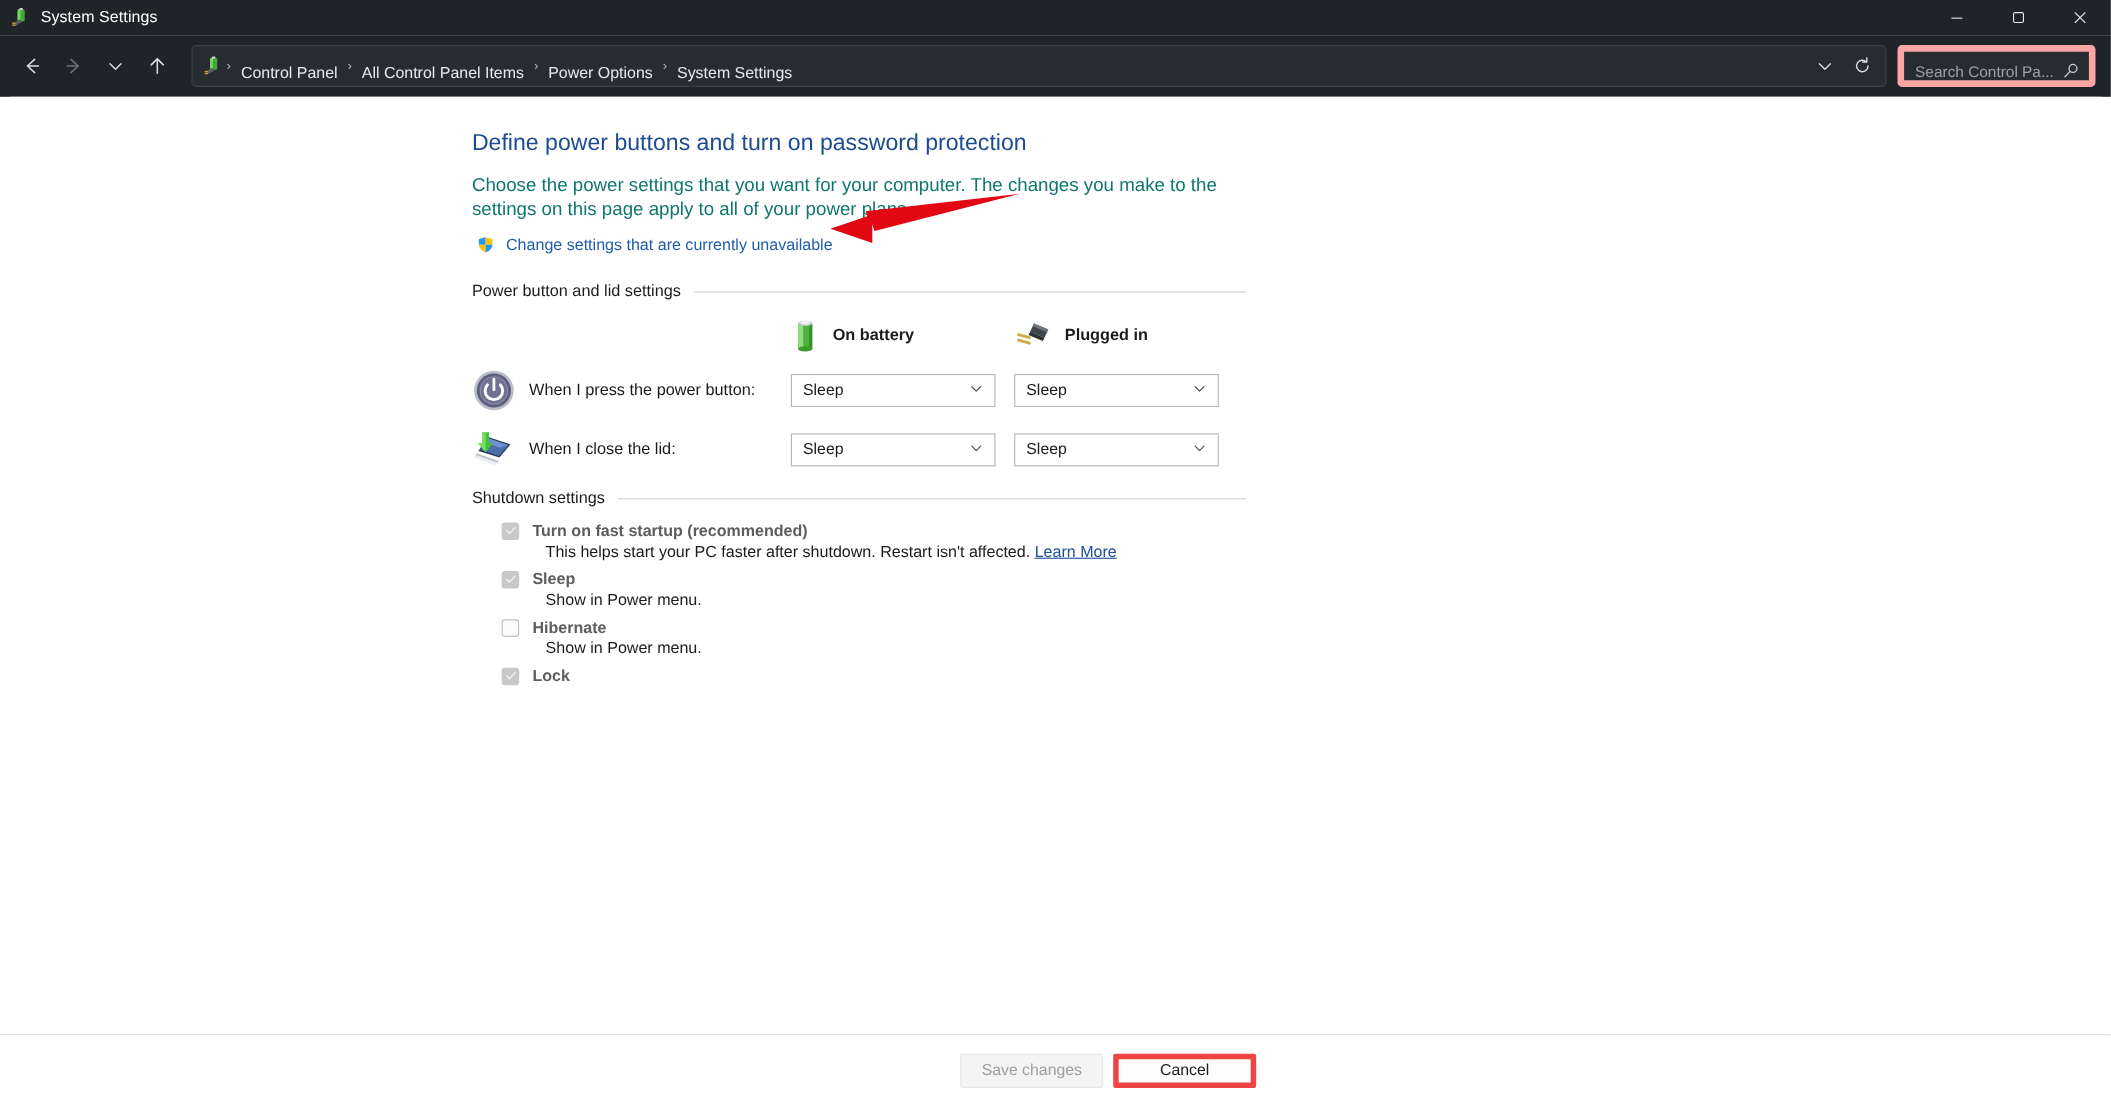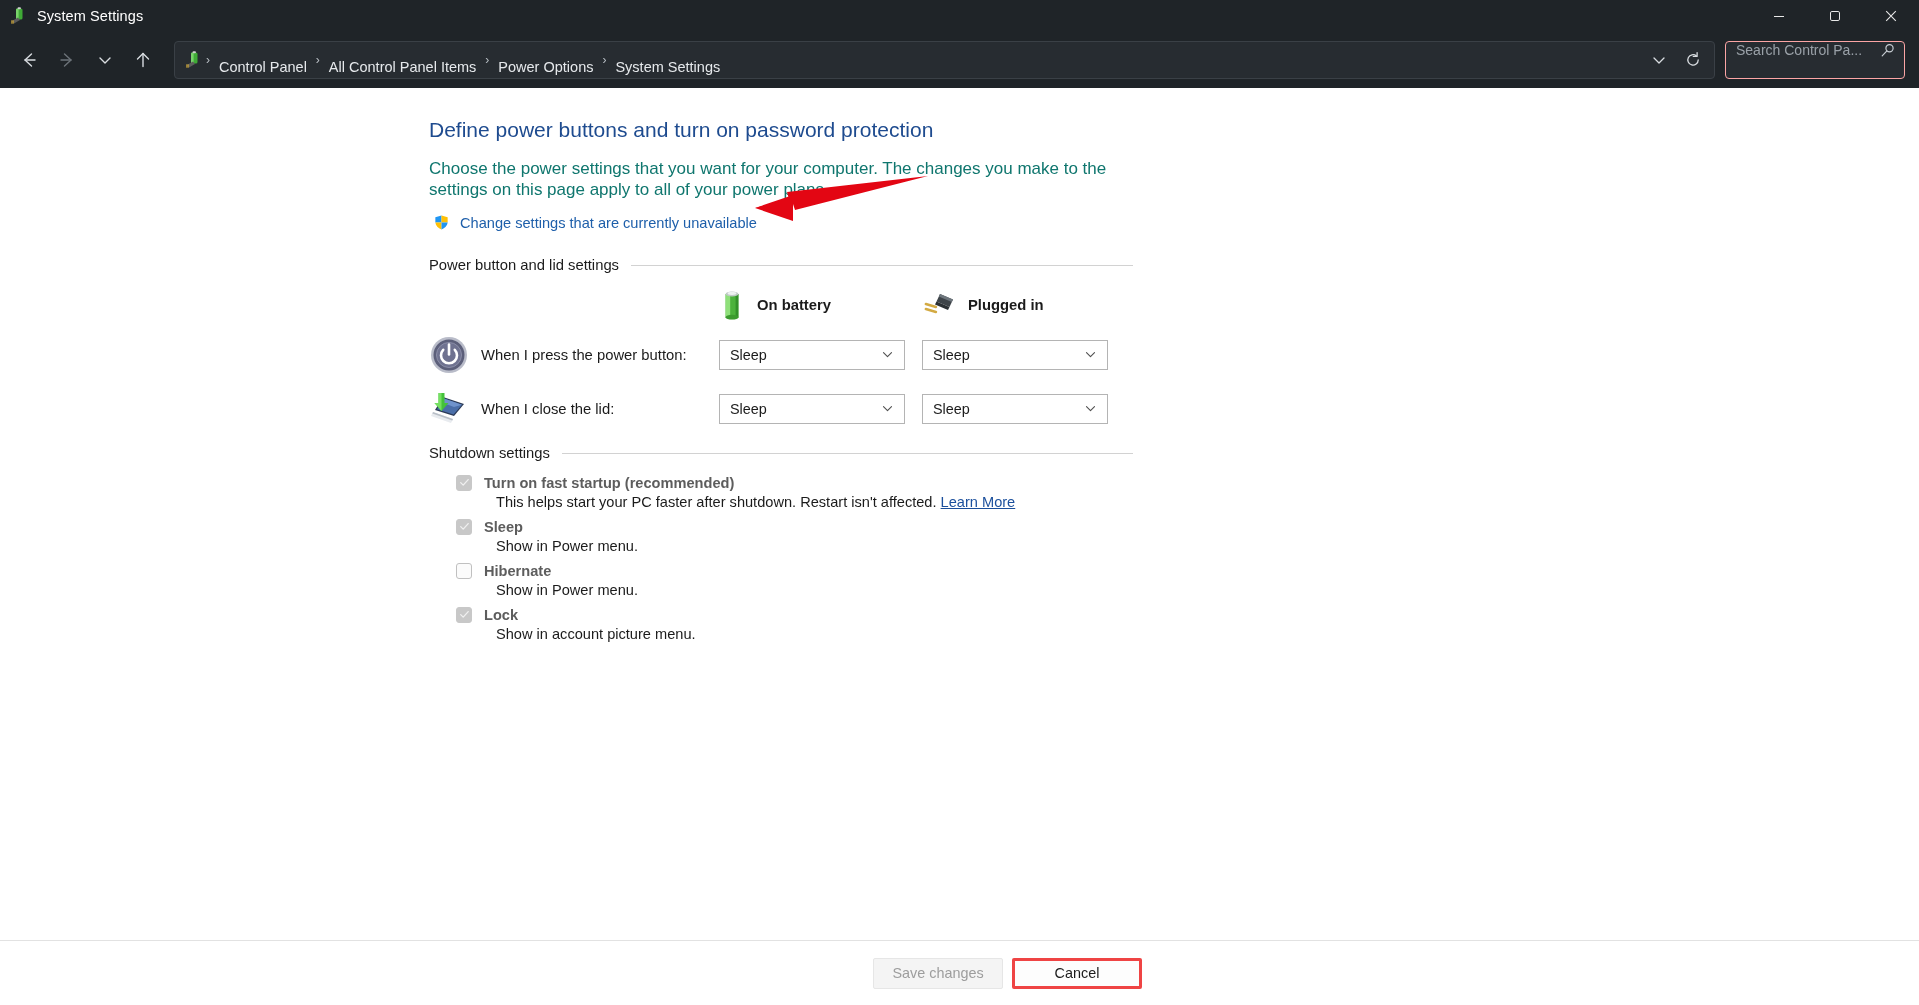--- a/index.html
+++ b/index.html
@@ -77,23 +77,23 @@
   .addr-btn {
     width: 34px; height: 30px;
     display:flex; align-items:center; justify-content:center;
     color: #d9dde1; border-radius: 3px; flex:none;
   }
 
   .searchbox {
     width: 180px; height: 38px;
     margin-left: 10px;
     background: #272c31;
-    border: 1px solid #fca5a5;
+    border: 6px solid #fca5a5;
     border-radius: 4px;
-    display:flex; align-items:flex-start;
+    display:flex; align-items:flex-end;
     padding: 0 8px 0 10px;
     flex: none;
   }
   .search-input {
     background: transparent; border: none; outline: none;
     color: #c6ccd2; font-size: 14px;
     font-family: "Liberation Sans", sans-serif;
     width: 100%;
   }
   .search-input::placeholder { color: #9aa1a8; }
@@ -233,21 +233,21 @@
   }
   .btn.primary-disabled {
     background: #f4f4f4;
     border: 1px solid #e6e6e6;
     color: #9d9d9d;
     margin-right: 9px;
     margin-left: 28px;
   }
   .btn.secondary {
     background: #fdfdfd;
-    border: 3px solid #ef4444;
+    border: 5px solid #ef4444;
     color: #1b1b1b;
   }
 
   
   .red-arrow { position: absolute; pointer-events: none; }
 </style>
 </head>
 <body>
 
 <div class="titlebar">
@@ -505,21 +505,20 @@
     <div class="chk-row">
       <span class="chk checked">
         <span class="chk-mark">
           <svg width="11" height="11" viewBox="0 0 11 11">
               <path d="M1.7 5.6 L4.2 8.1 L9.2 2.6" fill="none" stroke="#f0f0f0" stroke-width="1.3" stroke-linecap="round" stroke-linejoin="round"></path>
             </svg>
         </span>
       </span>
       <span class="chk-label">Lock</span>
     </div>
-    <div class="chk-desc">Show in account picture menu.</div>
 
   </div>
 
   <svg class="red-arrow" style="left:745px; top:86px;" width="185" height="50" viewBox="0 0 185 50">
     <path d="M10 34 L44 25 L42 18 L183 2 L50 36 L48 30 Z" fill="#e30613"></path>
     <path d="M10 34 L48 21 L48 47 Z" fill="#e30613"></path>
   </svg>
 
   <div class="footer">
     <div class="btn primary-disabled">Save changes</div>

